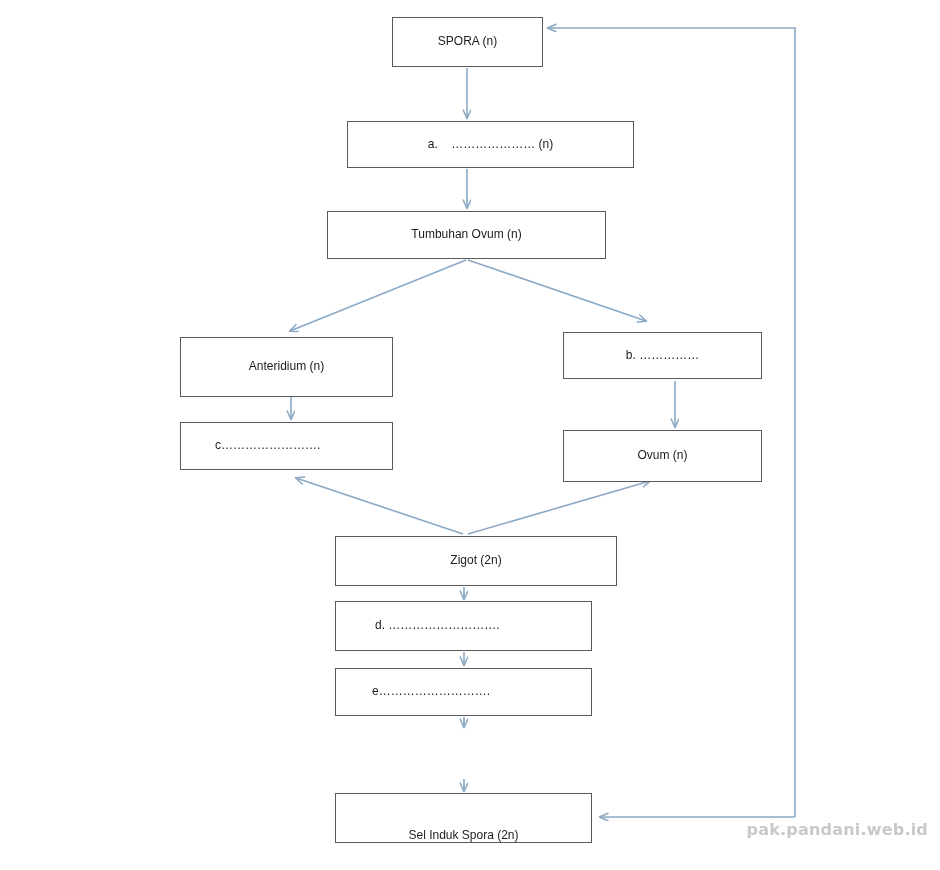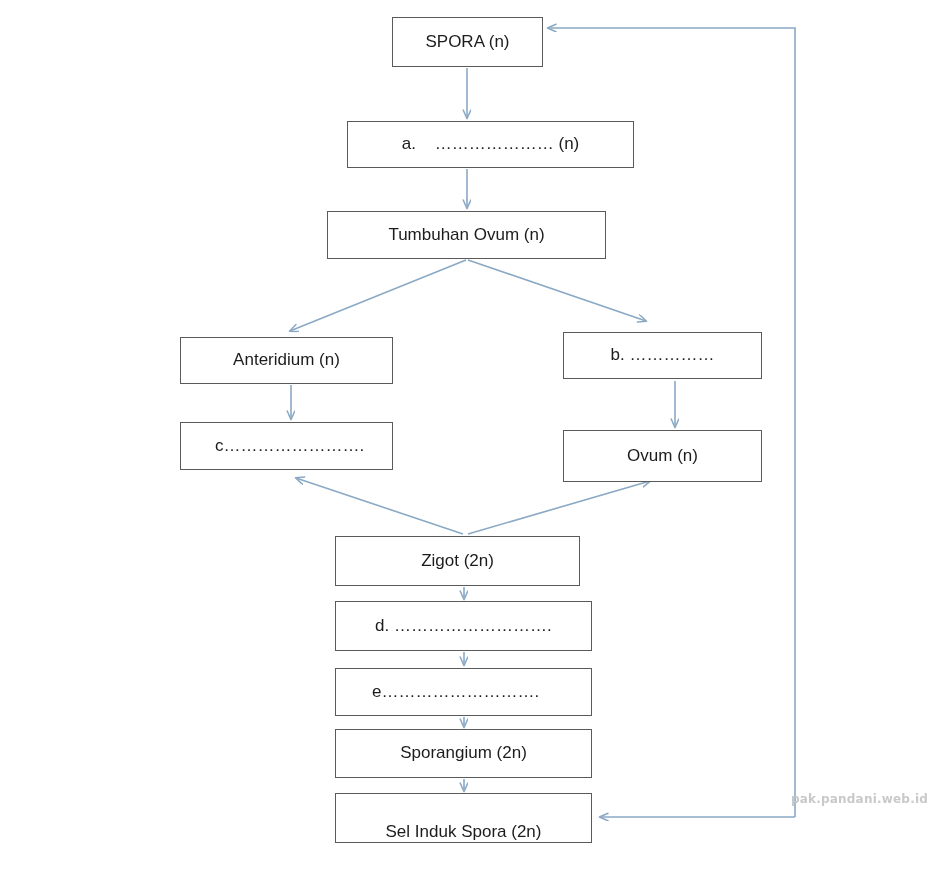--- a/index.html
+++ b/index.html
@@ -17,21 +17,21 @@
   }
   .node {
     position: absolute;
     box-sizing: border-box;
     border: 1.3px solid #5a5a5a;
     background: #ffffff;
     display: flex;
     align-items: center;
     justify-content: center;
     color: #1c1c1c;
-    font-size: 17px;
+    font-size: 12px;
     line-height: 1.1;
     white-space: pre;
     z-index: 3;
   }
   .node.leftish {
     justify-content: flex-start;
   }
   .node.leftish > span {
     padding-left: 14px;
   }
@@ -39,23 +39,23 @@
     position: absolute;
     left: 0;
     top: 0;
     width: 940px;
     height: 870px;
     z-index: 1;
   }
   .watermark {
     position: absolute;
     right: 12px;
-    top: 792px;
+    top: 820px;
     font-family: "DejaVu Sans", sans-serif;
-    font-size: 12px;
+    font-size: 16px;
     font-weight: bold;
     letter-spacing: 0.2px;
     color: #c9c9c9;
     z-index: 4;
     white-space: pre;
   }
 </style>
 </head>
 <body>
 
@@ -92,51 +92,48 @@
   </div>
 
   <div class="node" style="left:347px; top:121px; width:287px; height:47px;">
     <span>a.    ………………… (n)</span>
   </div>
 
   <div class="node" style="left:327px; top:211px; width:279px; height:48px;">
     <span>Tumbuhan Ovum (n)</span>
   </div>
 
-  <div class="node" style="left:180px; top:337px; width:213px; height:47px;">
+  <div class="node" style="left:180px; top:337px; width:213px; height:60px;">
     <span>Anteridium (n)</span>
   </div>
 
   <div class="node" style="left:563px; top:332px; width:199px; height:47px;">
     <span>b. ……………</span>
   </div>
 
   <div class="node leftish" style="left:180px; top:422px; width:213px; height:48px;">
     <span style="padding-left:34px;">c…………………….</span>
   </div>
 
   <div class="node" style="left:563px; top:430px; width:199px; height:52px;">
     <span>Ovum (n)</span>
   </div>
 
-  <div class="node" style="left:335px; top:536px; width:245px; height:50px;">
+  <div class="node" style="left:335px; top:536px; width:282px; height:50px;">
     <span>Zigot (2n)</span>
   </div>
 
   <div class="node leftish" style="left:335px; top:601px; width:257px; height:50px;">
     <span style="padding-left:39px;">d. ……………………….</span>
   </div>
 
   <div class="node leftish" style="left:335px; top:668px; width:257px; height:48px;">
     <span style="padding-left:36px;">e……………………….</span>
   </div>
 
-  <div class="node" style="left:335px; top:729px; width:257px; height:49px;">
-    <span>Sporangium (2n)</span>
-  </div>
 
   <div class="node" style="left:335px; top:793px; width:257px; height:50px;align-items:flex-end;">
     <span>Sel Induk Spora (2n)</span>
   </div>
 
   <div class="watermark">pak.pandani.web.id</div>
 
 </div>
 
 </body></html>

